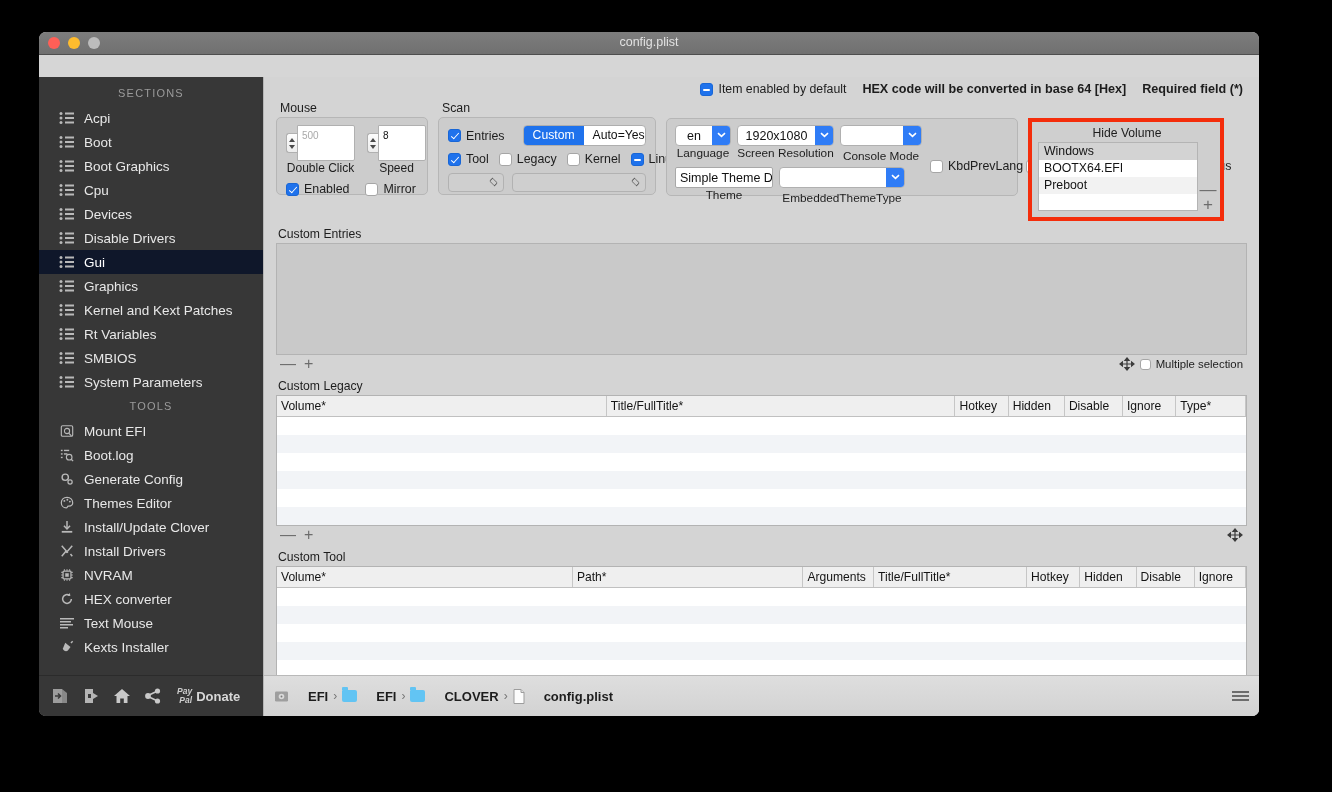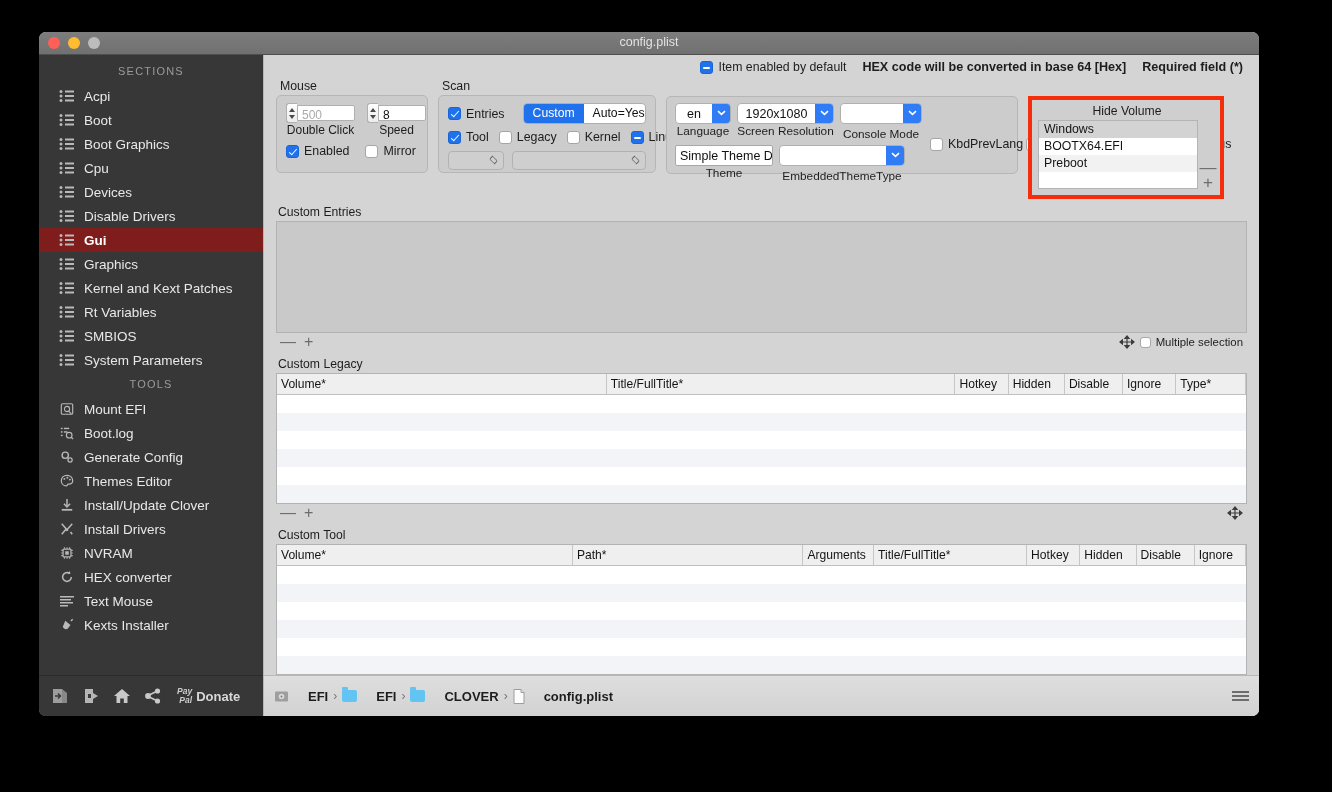--- a/index.html
+++ b/index.html
@@ -56,20 +56,21 @@
     left: 0; right: 0; top: 3px;
     text-align: center;
     font-size: 12.5px;
     color: #e2e2e2;
     font-weight: 400;
   }
   .body-row {
     flex: 1 1 auto;
     display: flex;
     min-height: 0;
+    margin-top: 22px;
   }
   
   .sidebar {
     width: 224px;
     background: #373737;
     display: flex;
     flex-direction: column;
     flex: 0 0 auto;
   }
   .sidebar-scroll {
@@ -89,23 +90,22 @@
     display: flex;
     align-items: center;
     height: 24px;
     padding-left: 20px;
     color: #e8e8e8;
     font-size: 13.5px;
     gap: 9px;
     cursor: default;
   }
   .nav-item.selected {
-    background: #7f1d1d;
+    background: #0f172a;
     color: #ffffff;
-    font-weight: bold;
   }
   .nav-ico {
     width: 16px; height: 14px;
     flex: 0 0 16px;
     display: block;
   }
   .sidebar-foot {
     height: 40px;
     flex: 0 0 40px;
     border-top: 1px solid #2b2b2b;
@@ -230,25 +230,25 @@
     gap: 3px;
   }
   .arw-up, .arw-dn {
     width: 0; height: 0;
     border-left: 3px solid transparent;
     border-right: 3px solid transparent;
   }
   .arw-up { border-bottom: 4px solid #4a4a4a; }
   .arw-dn { border-top: 4px solid #4a4a4a; }
   .numfield {
-    height: 16px;
+    height: 36px;
     border: 1px solid #b0b0b0;
     background: #fff;
     box-sizing: border-box;
-    font-size: 12px;
+    font-size: 10px;
     color: #111;
     padding: 0 4px;
     line-height: 19px;
     border-radius: 0 2px 2px 0;
   }
   .numfield.placeholder { color: #a9a9a9; }
   .mini-label {
     font-size: 12px;
     color: #1d1d1d;
     text-align: center;

